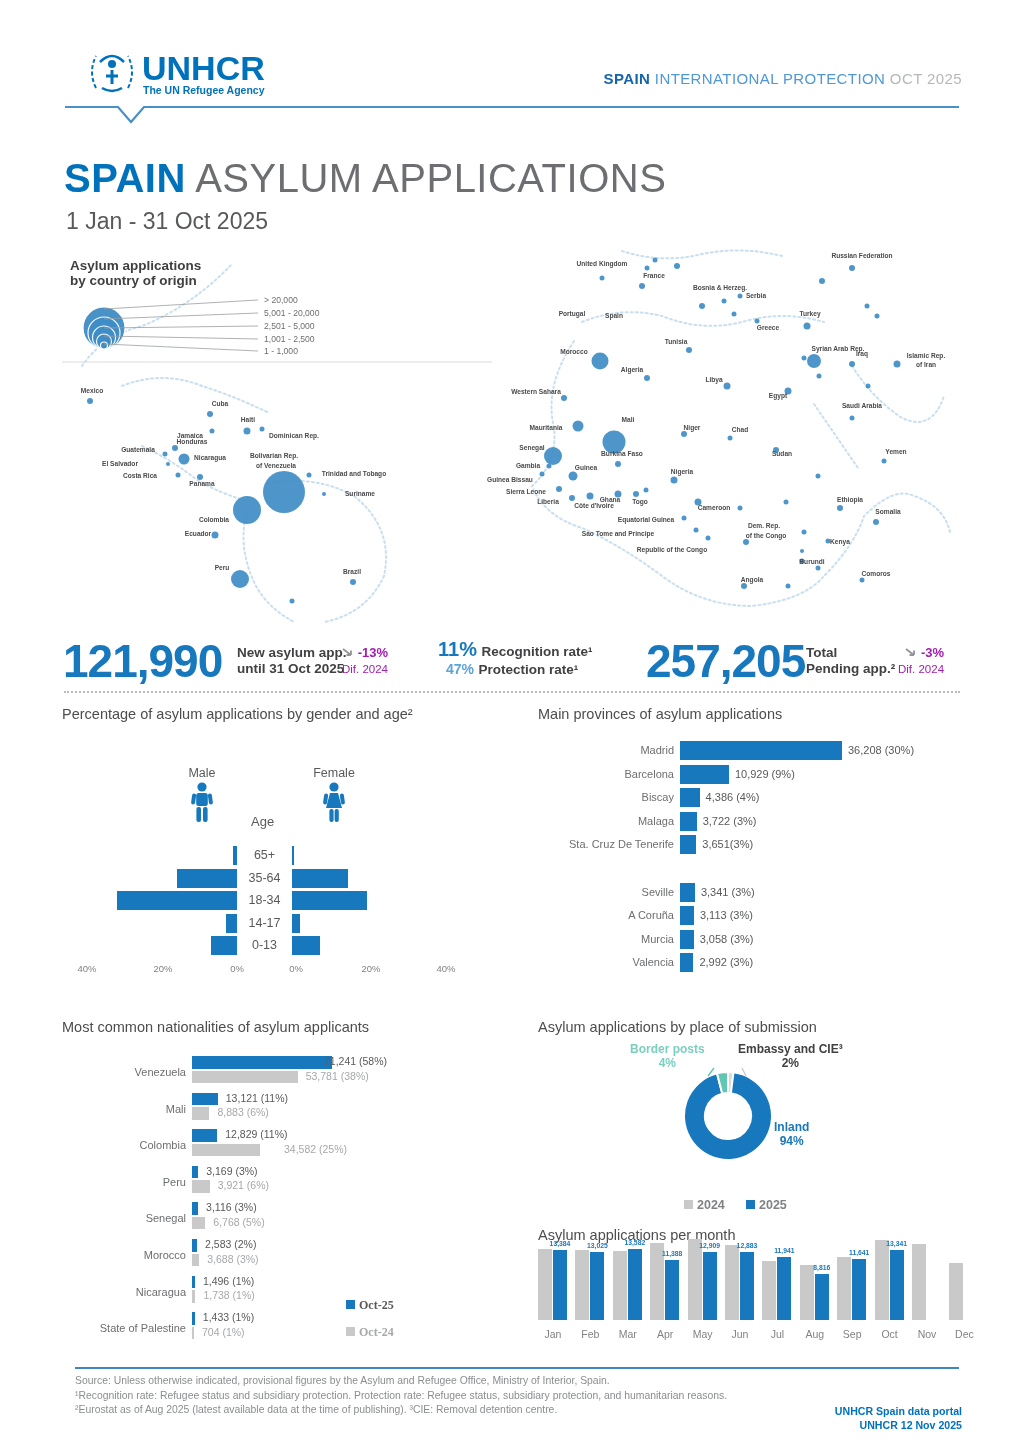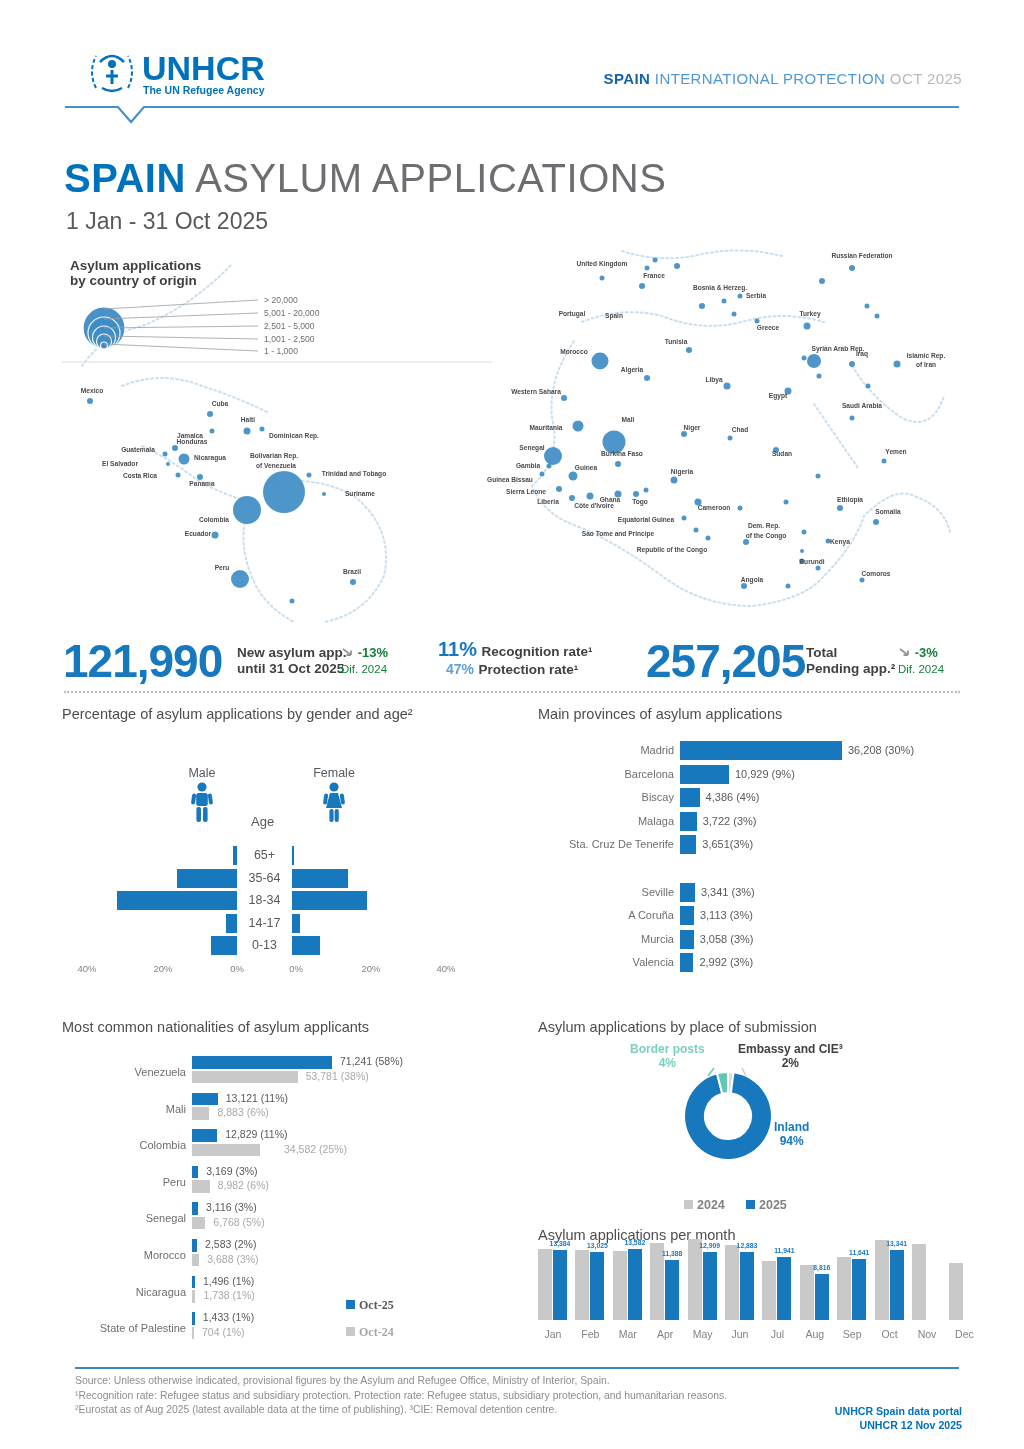--- a/index.html
+++ b/index.html
@@ -27,21 +27,21 @@
   .leg-title{font-size:13.5px;font-weight:bold;fill:#3f3f41;}
   .leg-line{stroke:#9b9da0;stroke-width:.8;}
   .leg-circ{fill:#3f8dc6;stroke:#fff;stroke-width:1.2;opacity:.95;}
   
   .big-num{font-size:46px;font-weight:bold;color:#1878be;letter-spacing:-1px;}
   #stat1-value{left:63px;top:634px;}
   #stat3-value{left:646px;top:634px;}
   .stat-lbl{font-size:13.5px;font-weight:bold;color:#414042;line-height:16px;}
   #stat1-labels{left:237px;top:645px;}
   #stat3-labels{left:806px;top:645px;}
-  .stat-chg{font-size:13px;font-weight:bold;color:#15803d;line-height:16px;text-align:left;}
+  .stat-chg{font-size:13px;font-weight:bold;color:#a21caf;line-height:16px;text-align:right;}
   .stat-chg .dif{font-weight:400;font-size:11.5px;}
   #stat1-chg{left:341px;top:645px;}
   #stat3-chg{left:898px;top:645px;}
   #stat2{left:438px;top:641px;line-height:17px;white-space:nowrap;}
   .rate-big{font-size:20px;font-weight:bold;color:#1878be;}
   .rate-sm{font-size:14px;font-weight:bold;color:#5ba3d9;}
   .rate-lbl{font-size:13.5px;font-weight:bold;color:#414042;}
   #dotted-sep{left:64px;top:691px;width:896px;border-top:2px dotted #b9bbbd;}
   
   .sec-title{font-size:14.5px;color:#4d4d4f;font-weight:400;}
@@ -437,38 +437,38 @@
       <div class="prow" style="top:212.4px">
         <div class="plbl">Valencia</div>
         <div class="pbar" style="width:13.386654882898808px"></div>
         <div class="pval" style="left:161.3866548828988px">2,992 (3%)</div>
       </div>
     </div>
 
   <div class="abs" id="nat-chart">
       <div class="nrow-lbl" style="top:20px">Venezuela</div>
       <div class="nbar" style="top:10px;width:140px;background:#1878be"></div>
-      <div class="nval" style="left:278px;top:9px;color:#58595b">71,241 (58%)</div>
+      <div class="nval" style="left:262px;top:9px;color:#58595b">71,241 (58%)</div>
       <div class="nbar" style="top:24.5px;width:105.68829746915401px;background:#c9c9c9"></div>
       <div class="nval" style="left:243.688297469154px;top:23.5px;color:#a6a8ab">53,781 (38%)</div>
       <div class="nrow-lbl" style="top:56.6px">Mali</div>
       <div class="nbar" style="top:46.6px;width:25.784871071433585px;background:#1878be"></div>
       <div class="nval" style="left:163.7848710714336px;top:45.6px;color:#58595b">13,121 (11%)</div>
       <div class="nbar" style="top:61.1px;width:17.456520823682993px;background:#c9c9c9"></div>
       <div class="nval" style="left:155.45652082368298px;top:60.1px;color:#a6a8ab">8,883 (6%)</div>
       <div class="nrow-lbl" style="top:93.2px">Colombia</div>
       <div class="nbar" style="top:83.2px;width:25.21104420207465px;background:#1878be"></div>
       <div class="nval" style="left:163.21104420207465px;top:82.2px;color:#58595b">12,829 (11%)</div>
       <div class="nbar" style="top:97.7px;width:67.95918080880392px;background:#c9c9c9"></div>
       <div class="nval" style="left:222px;top:96.7px;color:#a6a8ab">34,582 (25%)</div>
       <div class="nrow-lbl" style="top:129.8px">Peru</div>
       <div class="nbar" style="top:119.80000000000001px;width:6.227593660953665px;background:#1878be"></div>
       <div class="nval" style="left:144.22759366095366px;top:118.80000000000001px;color:#58595b">3,169 (3%)</div>
       <div class="nbar" style="top:134.3px;width:17.65107171432181px;background:#c9c9c9"></div>
-      <div class="nval" style="left:155.6510717143218px;top:133.3px;color:#a6a8ab">8,982 (6%)</div>
+      <div class="nval" style="left:155.6510717143218px;top:133.3px;color:#a6a8ab">3,921 (6%)</div>
       <div class="nrow-lbl" style="top:166.4px">Senegal</div>
       <div class="nbar" style="top:156.4px;width:6.123440153843995px;background:#1878be"></div>
       <div class="nval" style="left:144.123440153844px;top:155.4px;color:#58595b">3,116 (3%)</div>
       <div class="nbar" style="top:170.9px;width:13.300206341853709px;background:#c9c9c9"></div>
       <div class="nval" style="left:151.3002063418537px;top:169.9px;color:#a6a8ab">6,768 (5%)</div>
       <div class="nrow-lbl" style="top:203px">Morocco</div>
       <div class="nbar" style="top:193px;width:5.076009601212785px;background:#1878be"></div>
       <div class="nval" style="left:143.07600960121277px;top:192px;color:#58595b">2,583 (2%)</div>
       <div class="nbar" style="top:207.5px;width:7.247511966423829px;background:#c9c9c9"></div>
       <div class="nval" style="left:145.24751196642382px;top:206.5px;color:#a6a8ab">3,688 (3%)</div>

